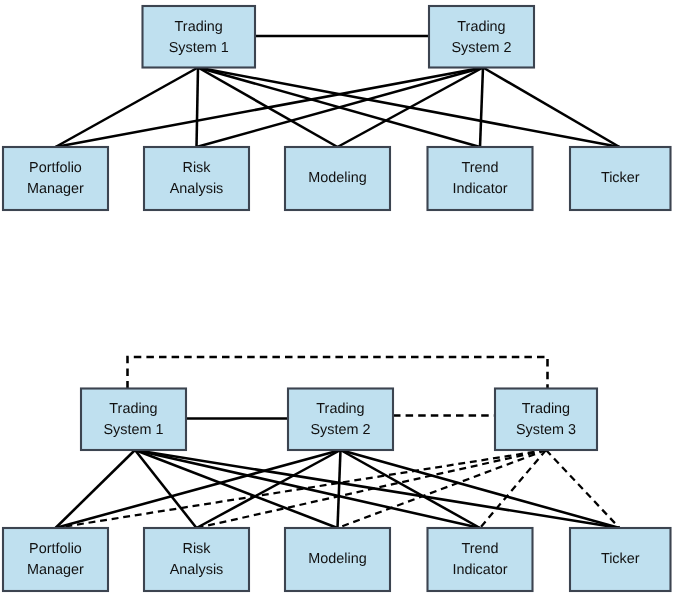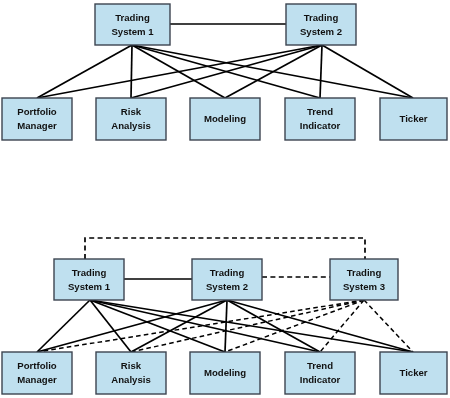--- a/index.html
+++ b/index.html
@@ -10,21 +10,20 @@
   body {
     width: 450px;
     height: 398px;
     font-family: "Liberation Sans", sans-serif;
     overflow: hidden;
   }
   #diagram-root {
     position: relative;
     width: 450px;
     height: 398px;
-    font-weight: bold;
   }
   svg#diagram-svg {
     position: absolute;
     top: 0;
     left: 0;
     width: 450px;
     height: 398px;
     display: block;
   }
   .node-box {

